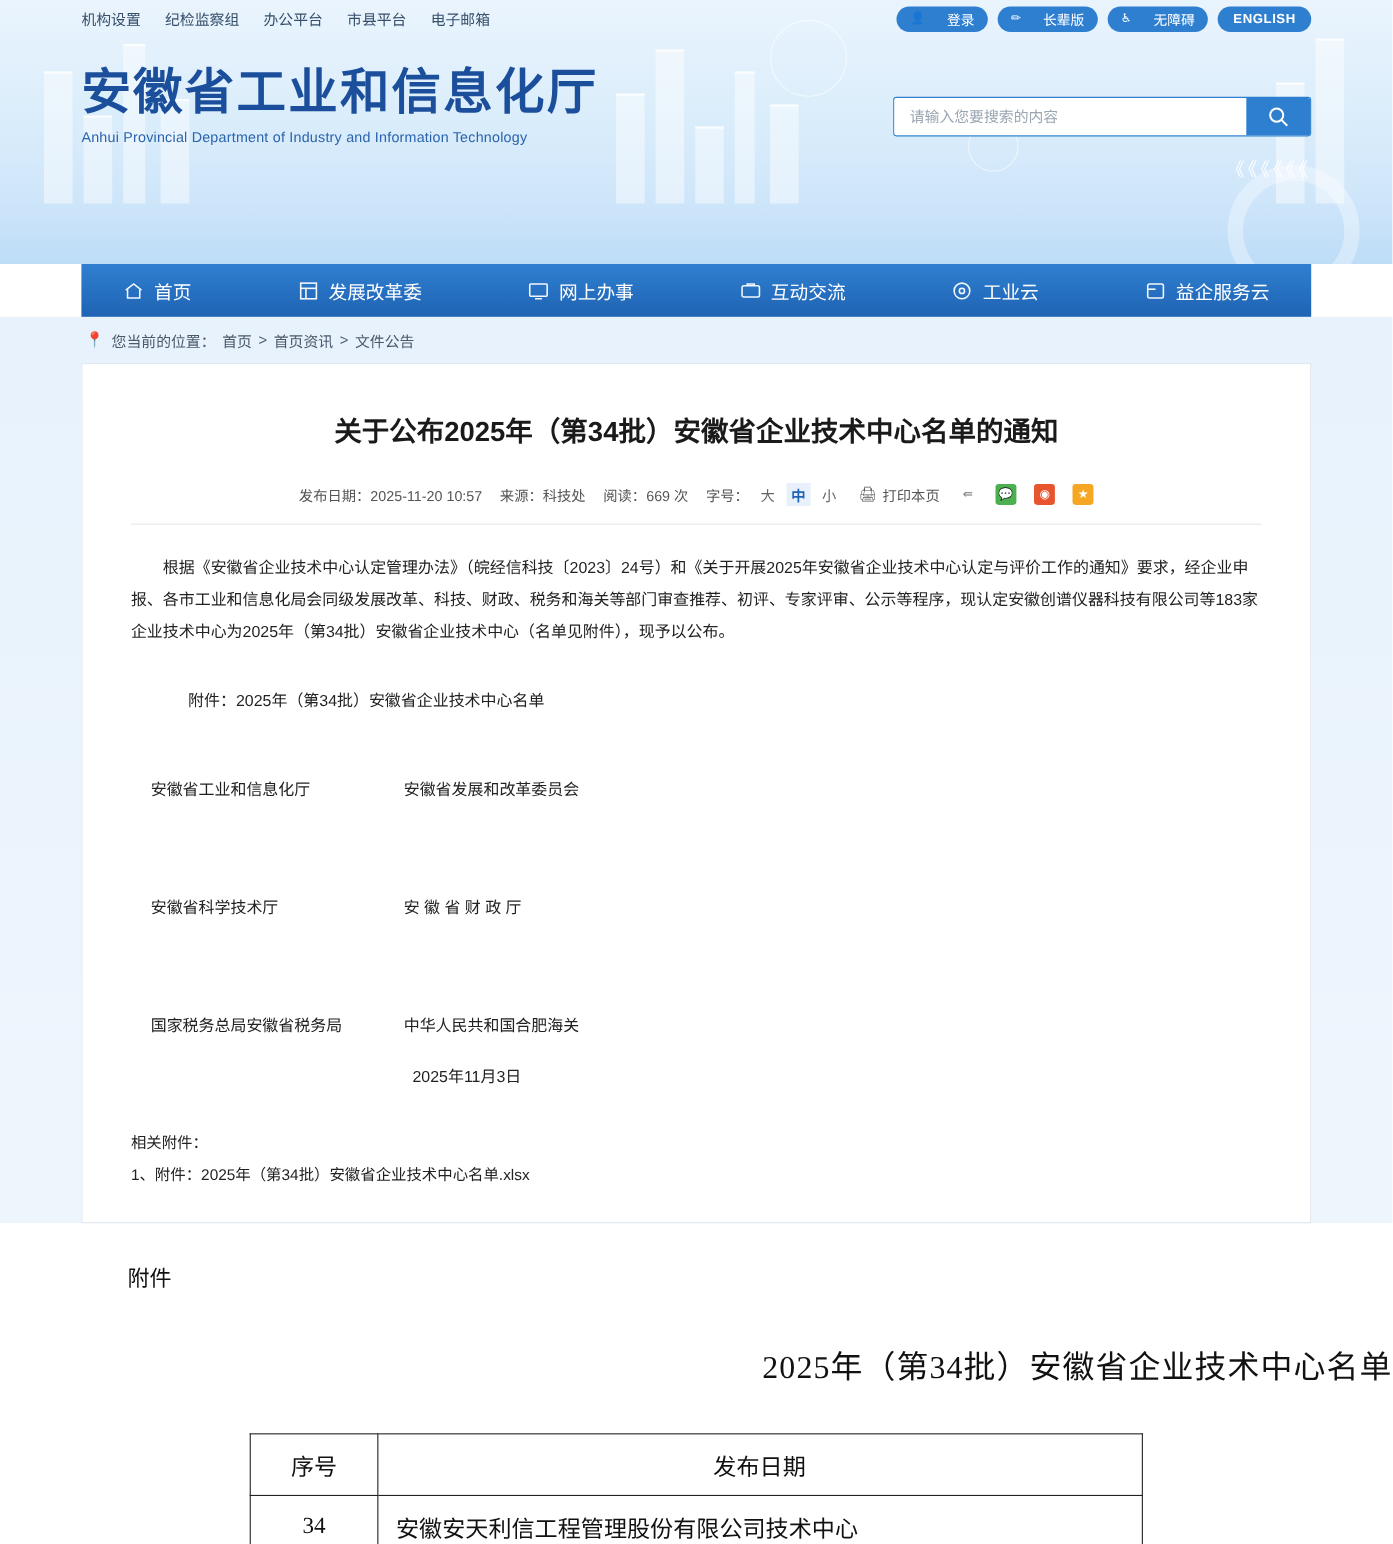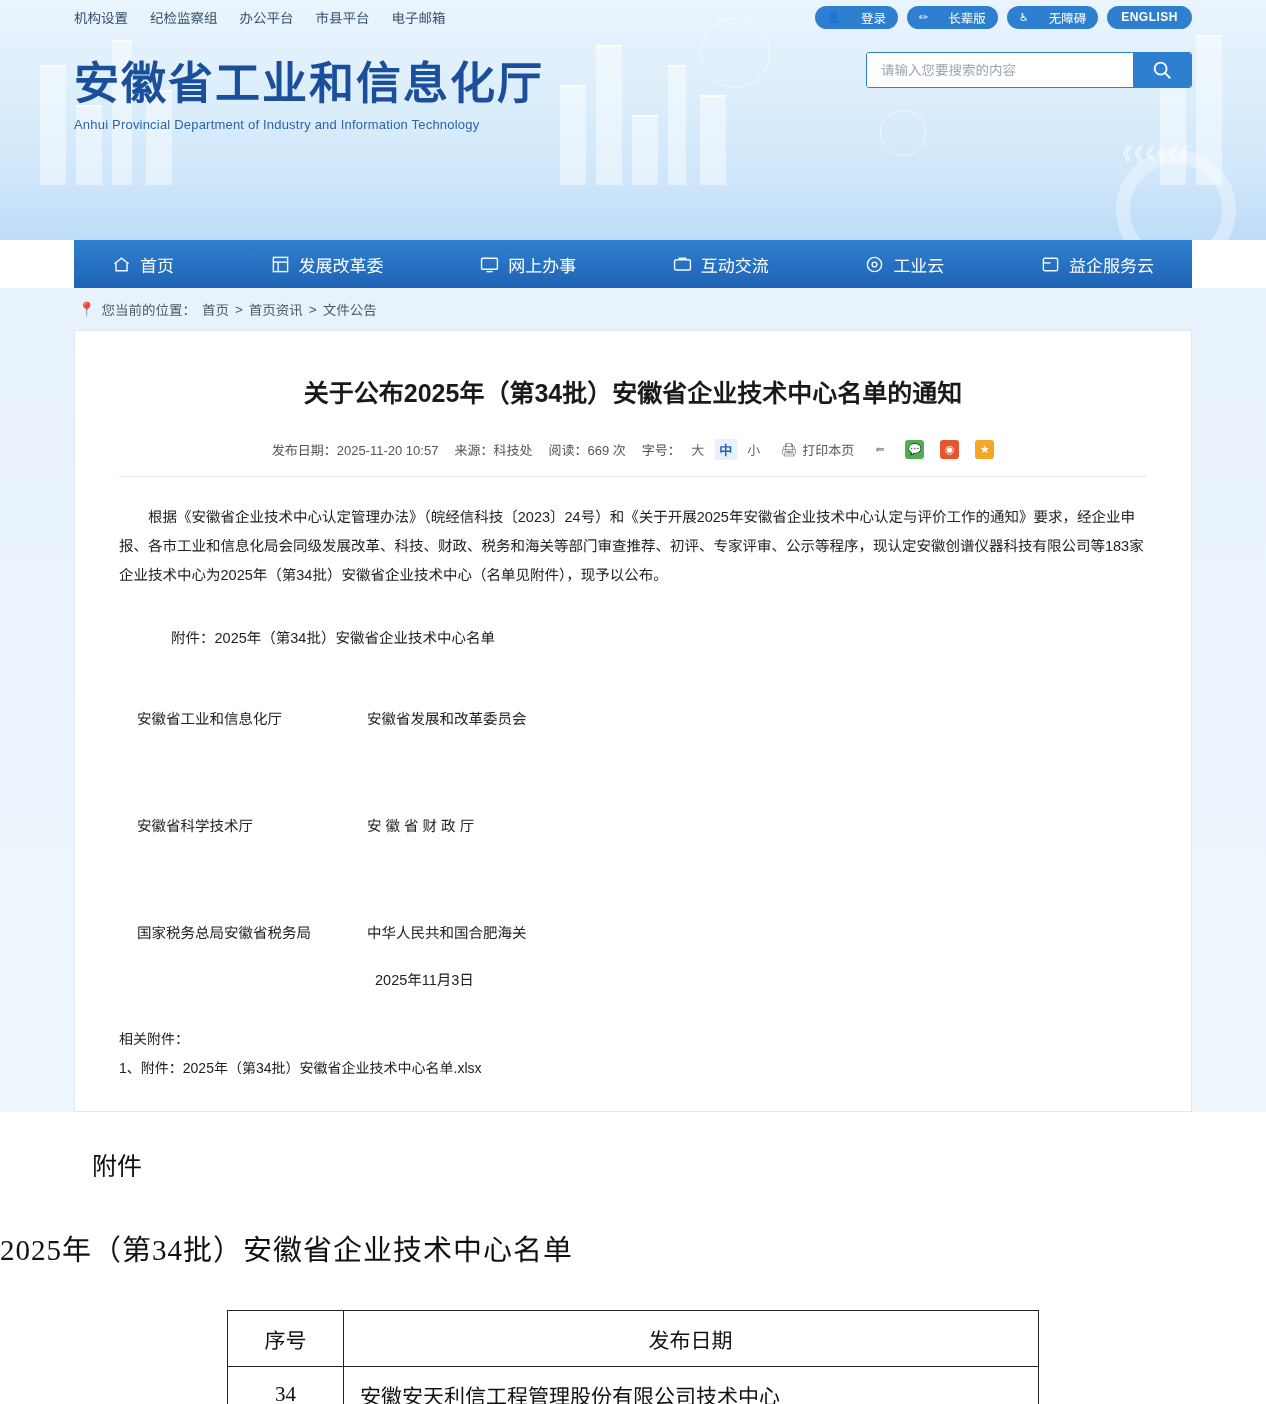--- a/index.html
+++ b/index.html
@@ -108,23 +108,24 @@
   }
   .logo-en {
     margin-top: 7px;
     font-size: 13px;
     color: #2b64ad;
     letter-spacing: 0.2px;
     white-space: nowrap;
   }
   .search-wrap {
     margin-left: auto;
+    margin-top: 36px;
     display: flex;
     height: 36px;
-    width: 326px;
+    width: 380px;
     border: 1px solid #2f7fd0;
     border-radius: 3px;
     overflow: hidden;
     background: #fff;
   }
   .search-input {
     flex: 1;
     border: 0;
     outline: 0;
     padding: 0 14px;
@@ -283,28 +284,28 @@
   }
   .related a { color: #222; text-decoration: none; }
 
   
   .attachment-doc {
     background: #fff;
     padding: 34px 0 60px 0;
     font-family: "Liberation Serif", "DejaVu Serif", serif;
   }
   .attach-label {
-    font-size: 25px;
+    font-size: 20px;
     color: #111;
-    padding-left: 92px;
+    padding-left: 116px;
     margin-bottom: 44px;
   }
   .attach-title {
     font-size: 29px;
-    text-align: left;
+    text-align: right;
     color: #111;
     letter-spacing: 1px;
     margin-bottom: 42px;
   }
   table.list-table {
     border-collapse: collapse;
     margin: 0 auto;
     width: 812px;
   }
   table.list-table th,

